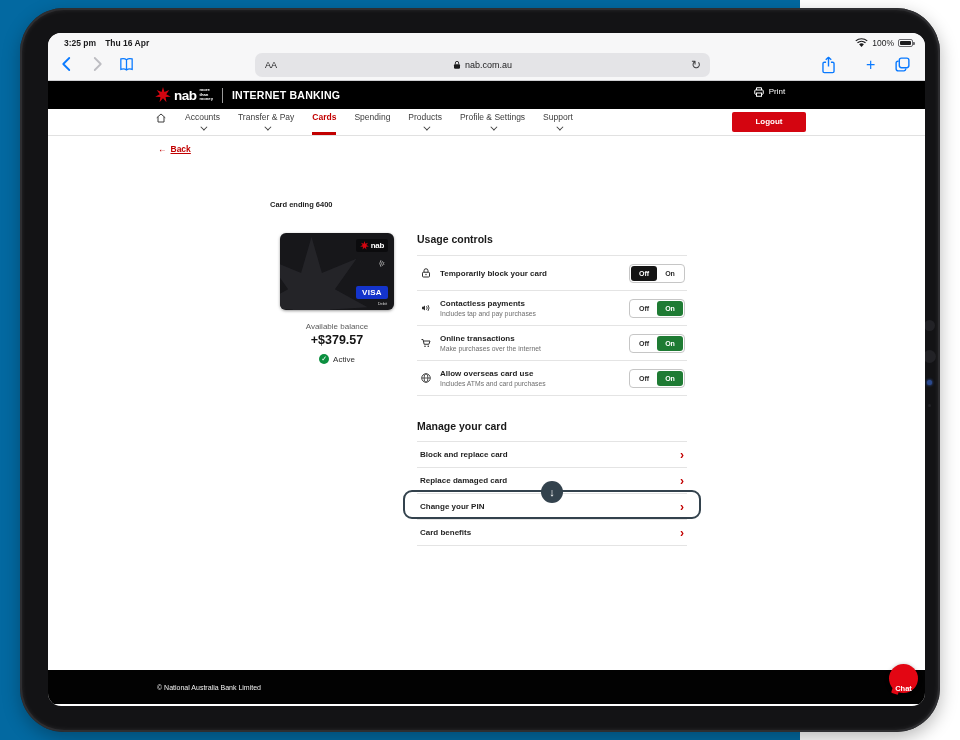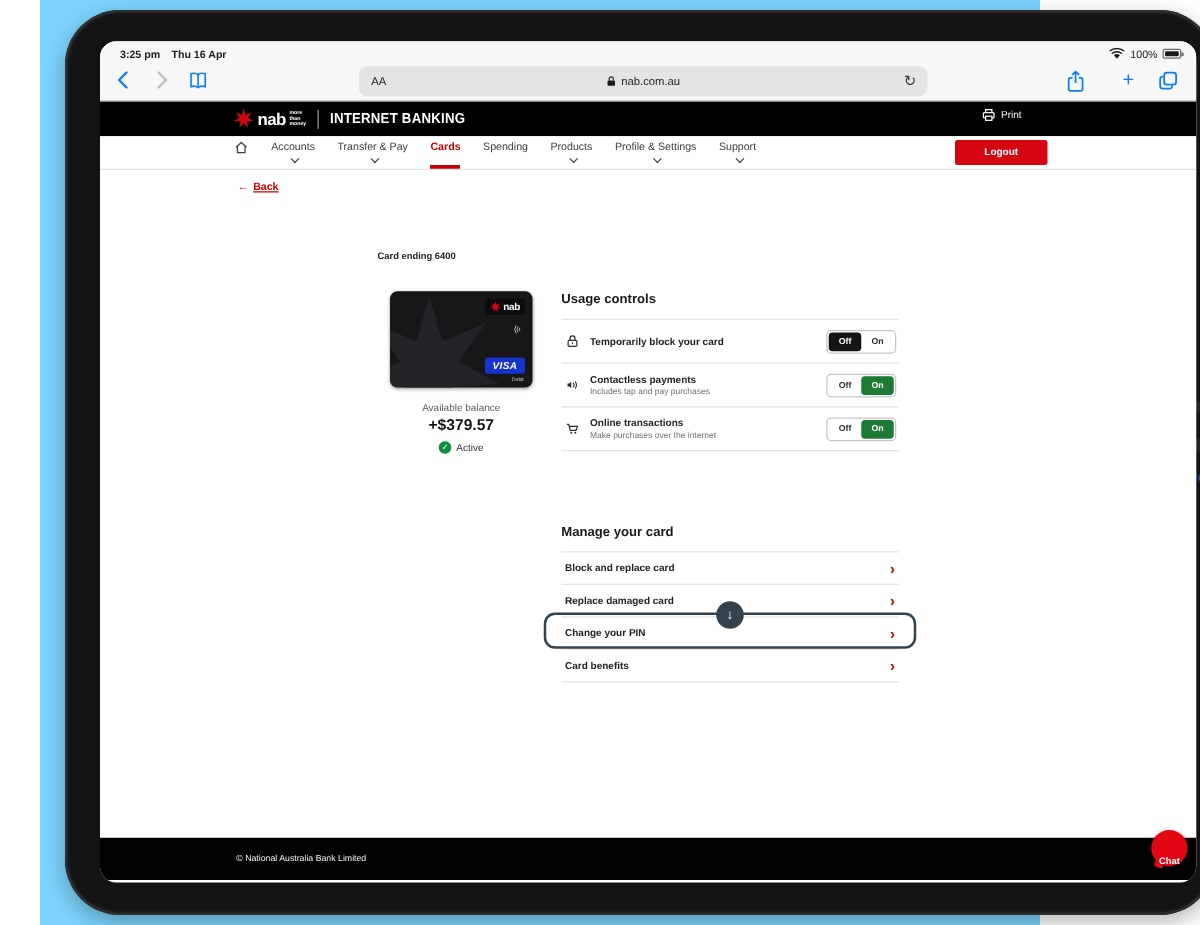--- a/index.html
+++ b/index.html
@@ -1,17 +1,17 @@
 <!DOCTYPE html>
 <html><head>
 <meta charset="utf-8">
 <style>
   * { margin:0; padding:0; box-sizing:border-box; }
   html,body { width:960px; height:740px; background:#fff; font-family:"Liberation Sans", sans-serif; overflow:hidden; }
-  .stage { position:relative; width:800px; height:740px; background:#7dd3fc;margin-left:32px; }
+  .stage { position:relative; width:800px; height:740px; background:#0369a1; }
 
   
   .ipad { position:absolute; left:20px; top:8px; width:920px; height:724px; background:#131315;
           border-radius:44px; box-shadow: inset 0 0 0 2px #2e2e31, inset 0 0 6px rgba(255,255,255,.18), 0 6px 18px rgba(0,0,0,.28); }
   .screen { position:absolute; left:28px; top:25px; width:877px; height:673px; background:#fff;
             border-radius:13px; overflow:hidden; }
   .bezel-dot { position:absolute; border-radius:50%; background:#222226; }
   .bezel-dot.d1 { right:5px; top:312px; width:11px; height:11px; }
   .bezel-dot.d2 { right:4px; top:342px; width:13px; height:13px; }
   .bezel-dot.d3 { right:8px; top:372px; width:5px; height:5px; background:#2b4a8f; box-shadow:0 0 3px #3d6ad1; }
@@ -70,21 +70,21 @@
   .card-col { position:absolute; left:125px; top:97px; width:114px; text-align:center; }
   .bankcard { width:114px; height:77px; border-radius:6px; background:#17171a; position:relative; overflow:hidden;
               box-shadow:0 1px 3px rgba(0,0,0,.4); }
   .card-star { position:absolute; left:-26px; top:4px; opacity:.9; }
   .nab-badge { position:absolute; top:6px; right:6px; height:13px; background:#0b0b0d; border-radius:2px;
                display:flex; align-items:center; padding:0 4px; gap:2px; }
   .nab-badge .t { color:#fff; font-weight:bold; font-size:8px; letter-spacing:-.3px; }
   .cl-ic { position:absolute; top:26px; right:8px; }
   .visa { position:absolute; right:6px; bottom:11px; width:32px; height:13px; background:#1434cb; border-radius:2px;
           display:flex; align-items:center; justify-content:center; }
-  .visa span { color:#fff; font-size:8px; font-weight:bold; font-style:italic; letter-spacing:.3px; }
+  .visa span { color:#fff; font-size:8px; font-weight:bold; letter-spacing:.3px; }
   .debit { position:absolute; right:7px; bottom:4px; color:#cfcfcf; font-size:4px; }
   .bal-label { margin-top:12px; font-size:8px; color:#5c5c5c; }
   .bal-amt { margin-top:2px; font-size:12.5px; font-weight:bold; color:#151515; }
   .active-row { margin-top:5px; display:inline-flex; align-items:center; gap:4px; font-size:8px; color:#2e2e2e; }
   .chk { width:10px; height:10px; border-radius:50%; background:#0b8f3f; color:#fff; font-size:7px;
          display:flex; align-items:center; justify-content:center; }
 
   
   .sect-h { font-size:10.5px; font-weight:bold; color:#191919; }
   .controls { position:absolute; left:262px; top:97px; width:270px; }
@@ -340,20 +340,37 @@
                 <span class="ctl-txt">
                   <span class="ctl-label">Online transactions</span>
                   <span class="ctl-sub">Make purchases over the internet</span>
                 </span>
                 <span class="toggle sel-on">
                   <span class="t-off">Off</span>
                   <span class="t-on">On</span>
                 </span>
               </div>
 
+              <div class="ctl-row">
+                <span class="ctl-ic">
+                  <svg width="12" height="12" viewBox="0 0 24 24">
+                      <circle cx="12" cy="12" r="8.5" fill="none" stroke="#2e2e2e" stroke-width="1.8"></circle>
+                      <ellipse cx="12" cy="12" rx="3.8" ry="8.5" fill="none" stroke="#2e2e2e" stroke-width="1.6"></ellipse>
+                      <path d="M3.5 12h17" stroke="#2e2e2e" stroke-width="1.6"></path>
+                    </svg>
+                </span>
+                <span class="ctl-txt">
+                  <span class="ctl-label">Allow overseas card use</span>
+                  <span class="ctl-sub">Includes ATMs and card purchases</span>
+                </span>
+                <span class="toggle sel-on">
+                  <span class="t-off">Off</span>
+                  <span class="t-on">On</span>
+                </span>
+              </div>
 
             </div>
           </div>
 
           <div class="manage">
             <div class="sect-h">Manage your card</div>
             <div class="mg-list">
               <div class="mg-row">
                 <span class="mg-label">Block and replace card</span>
                 <span class="mg-chev">›</span>

